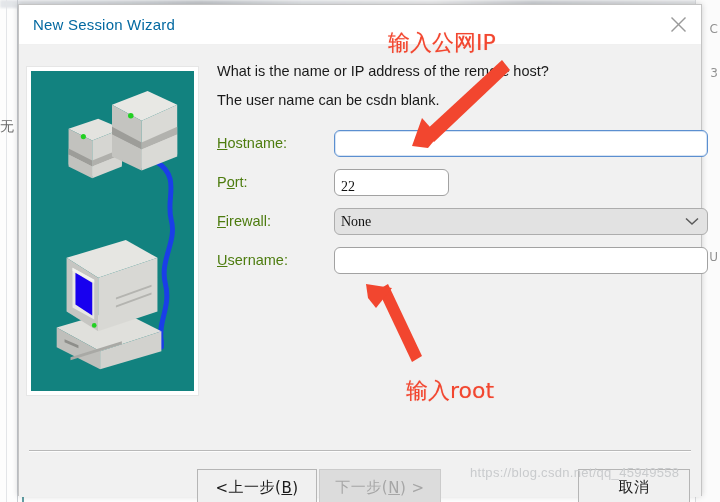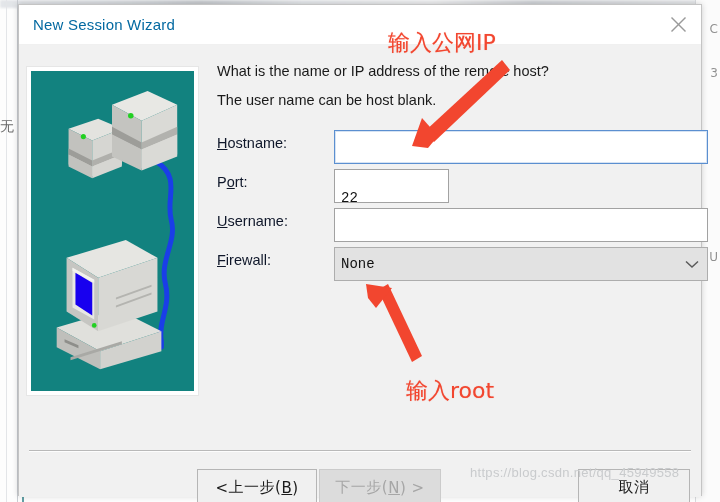--- a/index.html
+++ b/index.html
@@ -159,35 +159,36 @@
   .form-row {
     position: relative;
     height: 27px;
     margin-bottom: 12px;
   }
   .form-label {
     position: absolute;
     left: 0;
     top: 5px;
     font-size: 14.5px;
-    color: #0f172a;
+    color: #4d7c0f;
     white-space: nowrap;
   }
   .form-label u { text-decoration: underline; }
 
   .field {
     position: absolute;
     left: 117px;
     height: 27px;
     box-sizing: border-box;
     font-size: 14px;
-    font-family: Liberation Mono, monospace;
+    font-family: Liberation Serif, serif;
     color: #111;
-    padding: 16px 6px;
+    padding: 4px 6px;
     line-height: 25px;
+    border-radius: 6px;
   }
   .field.text {
     background: #ffffff;
     border: 1px solid #a2a2a2;
   }
   .field.focused {
     border: 1px solid #5b8fd0;
     box-shadow: 0 0 0 1px rgba(91,143,208,.25) inset;
   }
   #hostname-field { width: 374px; }
@@ -355,45 +356,45 @@
             <polygon points="86,228 122,215 122,217 86,230" fill="#b4b4b0"></polygon>
             <polygon points="86,236 122,223 122,225 86,238" fill="#b4b4b0"></polygon>
             <circle cx="64" cy="256" r="2.4" fill="#22d022"></circle>
           </g>
         </svg>
       </div>
     </div>
 
     <div id="content">
       <div class="prompt-line">What is the name or IP address of the remote host?</div>
-      <div class="prompt-line second">The user name can be host blank.</div>
+      <div class="prompt-line second">The user name can be csdn blank.</div>
 
       <div class="form-row">
         <div class="form-label"><u>H</u><span>ostname:</span></div>
         <div id="hostname-field" class="field text focused"></div>
       </div>
 
       <div class="form-row">
         <div class="form-label"><span>P</span><u>o</u><span>rt:</span></div>
         <div id="port-field" class="field text">22</div>
-      </div>
-
-      <div class="form-row">
-        <div class="form-label"><u>U</u><span>sername:</span></div>
-        <div id="username-field" class="field text"></div>
       </div>
 
       <div class="form-row">
         <div class="form-label"><u>F</u><span>irewall:</span></div>
         <div id="firewall-field" class="field">
           <span id="firewall-value">None</span>
           <svg width="14" height="9" viewBox="0 0 14 9">
             <polyline points="1,1.5 7,7 13,1.5" fill="none" stroke="#5a5a5a" stroke-width="1.5"></polyline>
           </svg>
         </div>
+      </div>
+
+      <div class="form-row">
+        <div class="form-label"><u>U</u><span>sername:</span></div>
+        <div id="username-field" class="field text"></div>
       </div>
     </div>
 
     <div id="separator"></div>
 
     <div id="footer">
       <div id="btn-back" class="dlg-btn">
           <span>&lt; </span>
           <span>上一步(</span>
           <u>B</u>

